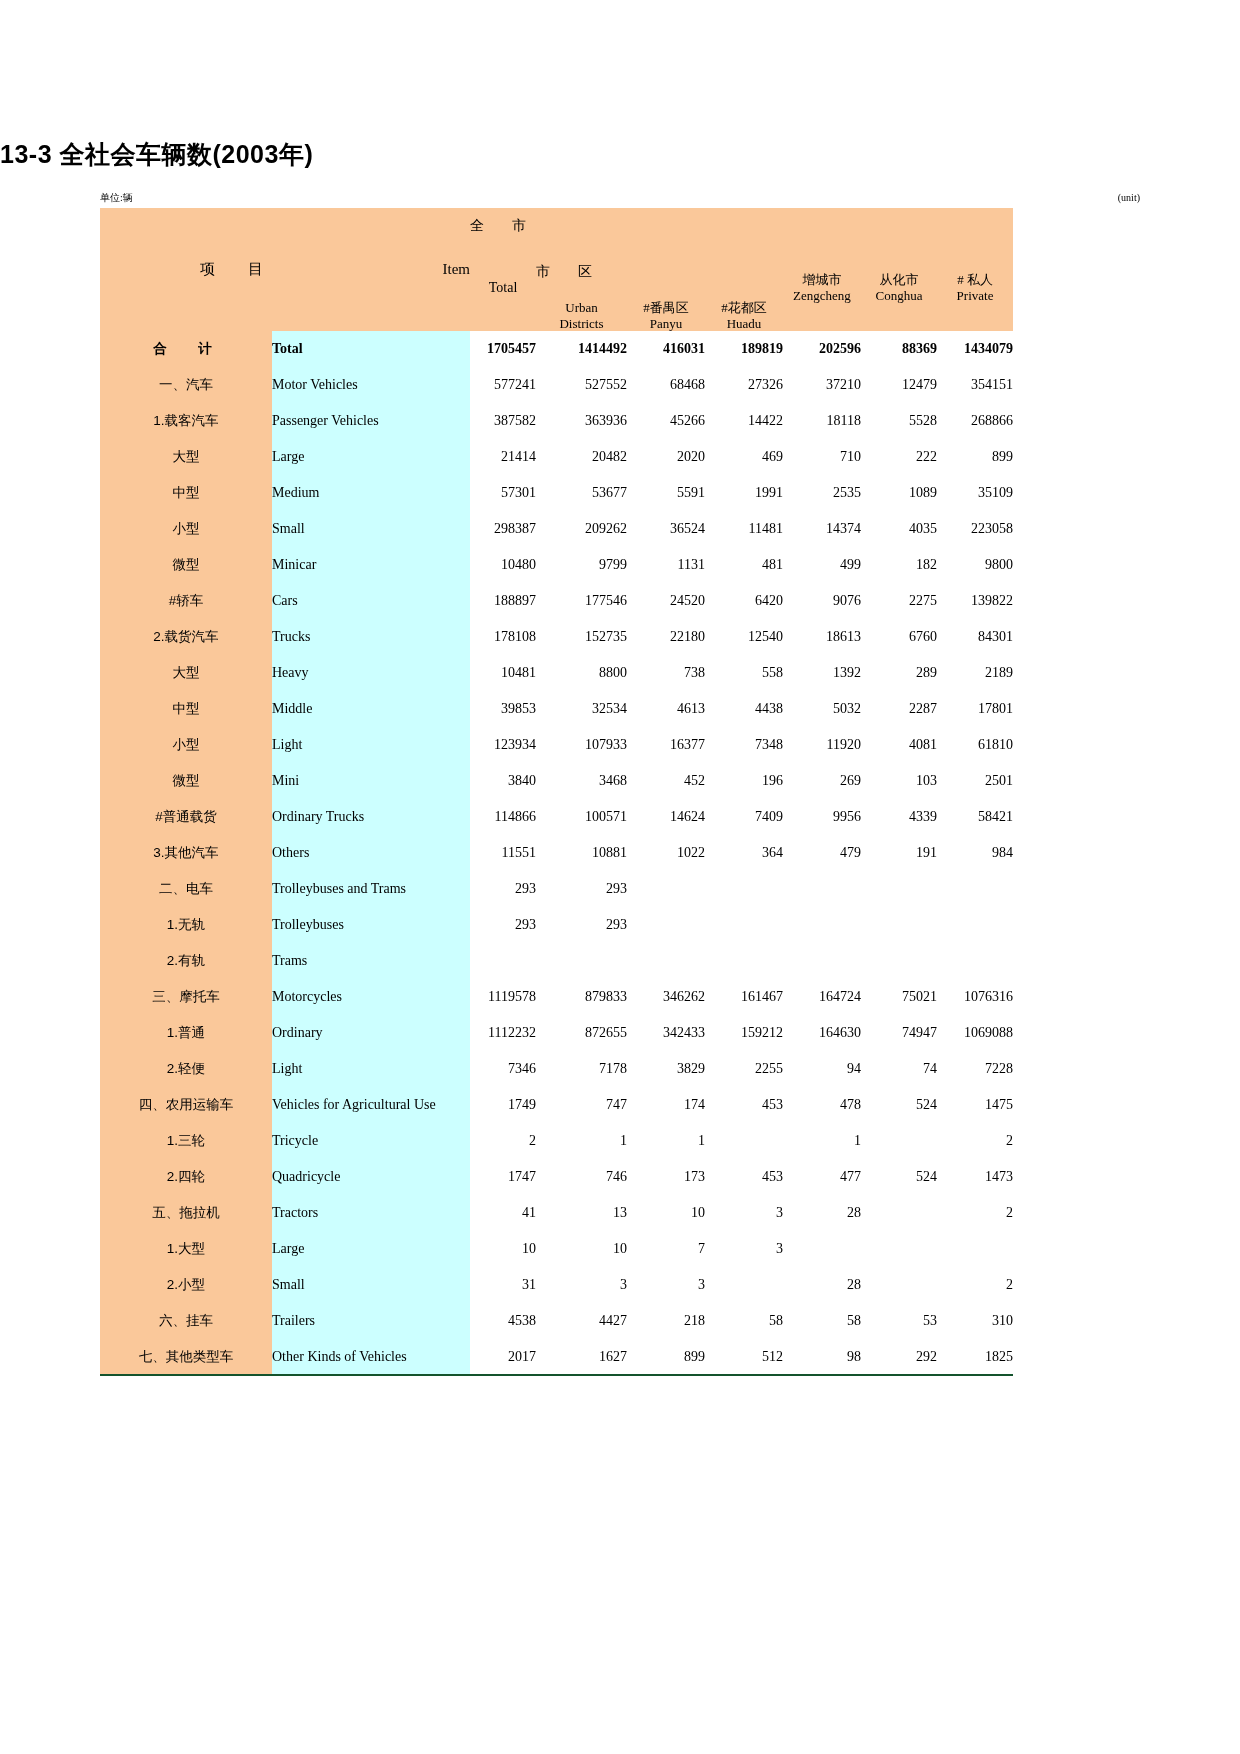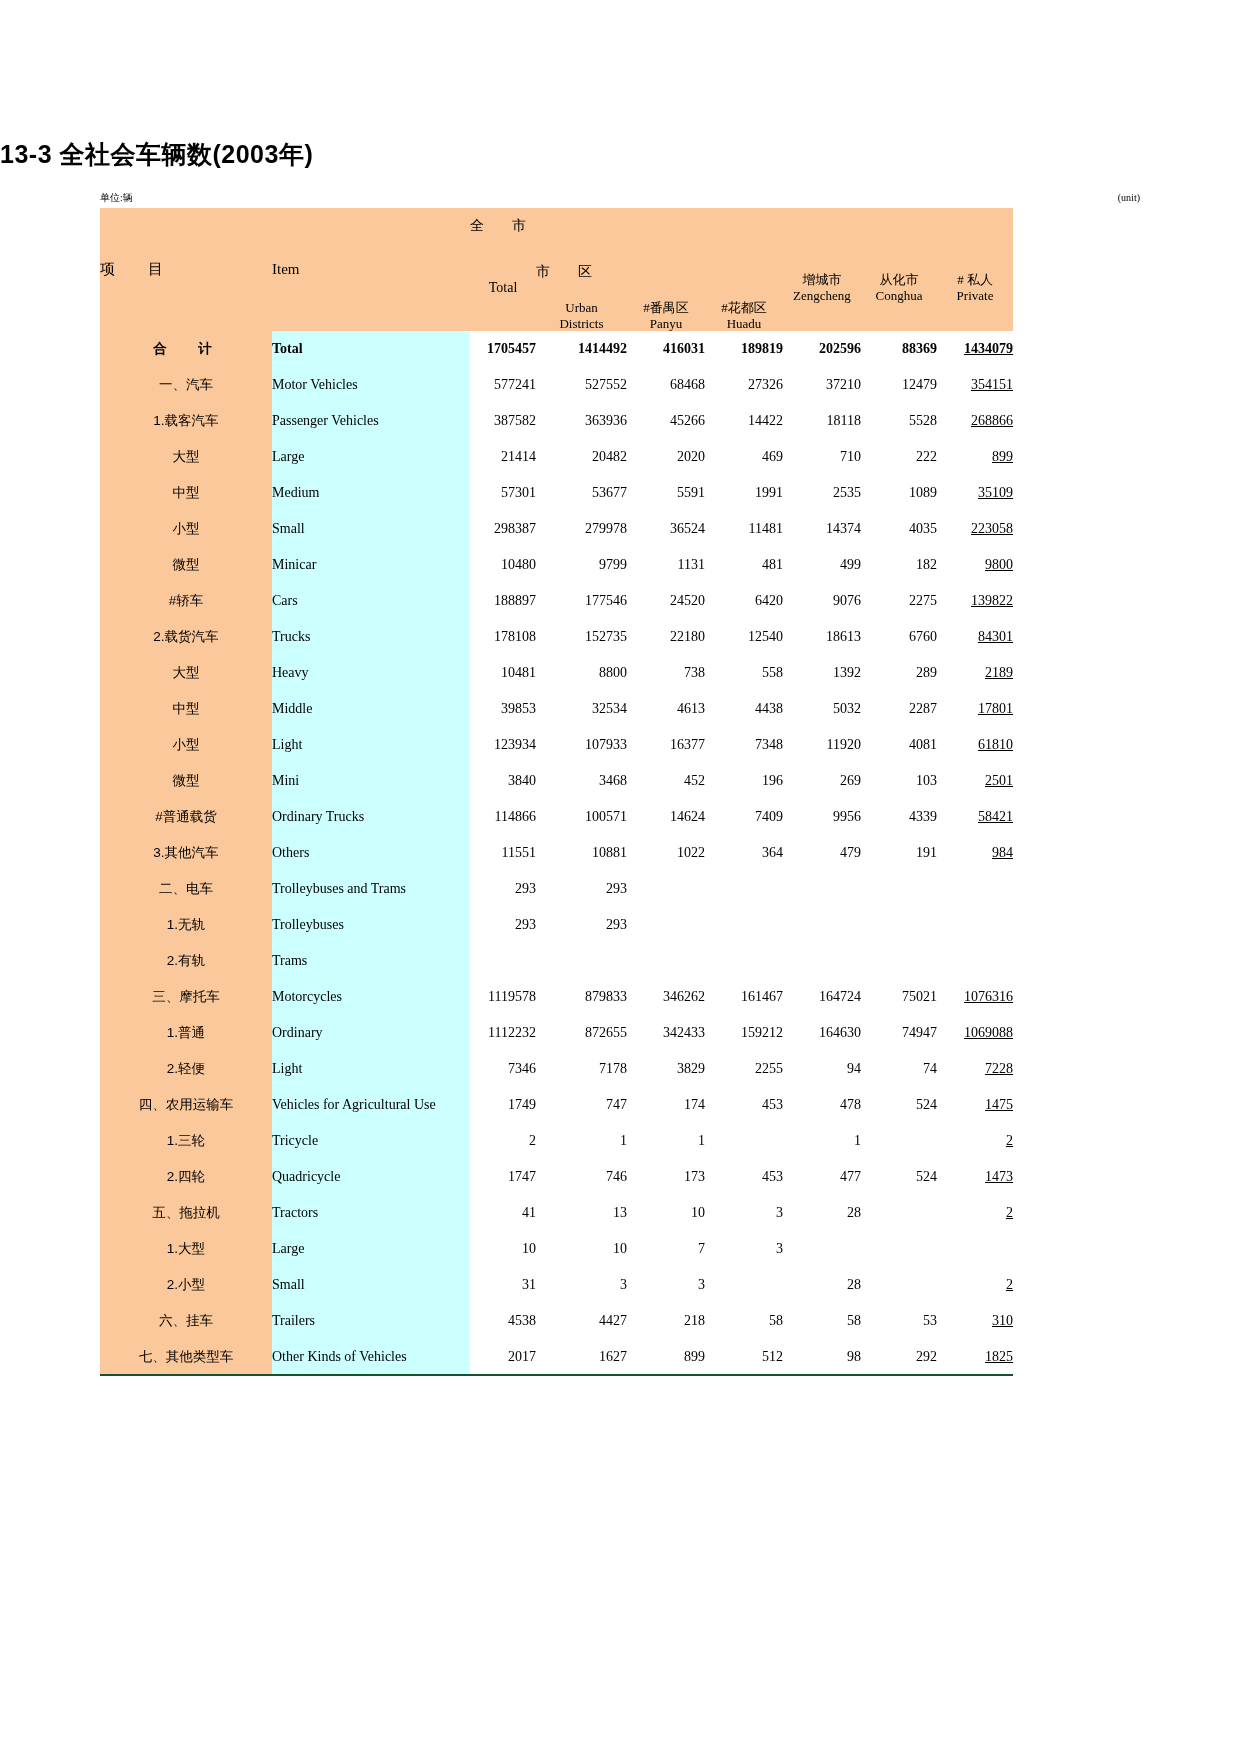--- a/index.html
+++ b/index.html
@@ -51,21 +51,21 @@
   }
 
   
   .hdr td { background: #FAC89A; }
   .bl { border-left: 2px solid #000; }
   .br { border-right: 2px solid #000; }
   .bt { border-top: 2px solid #000; }
   .bb { border-bottom: 2px solid #000; }
 
   .h-item-cn, .h-item-en {
-    text-align: left;
+    text-align: right;
     font-size: 15px;
     height: 123px;
   }
   .h-item-cn { letter-spacing: 9px; padding-left: 9px; }
   .h-group-cn {
     font-size: 14px;
     letter-spacing: 7px;
     padding-left: 9px;
     vertical-align: top;
     padding-top: 6px;
@@ -98,21 +98,21 @@
     background: #CCFFFF;
     padding-left: 7px;
     font-size: 14px;
   }
   td.num {
     background: #ffffff;
     text-align: right;
     padding-right: 9px;
     font-size: 14px;
   }
-  td.last { border-right: 2px solid #000; text-decoration: underline; }
+  td.last { border-right: 2px solid #000; }
   tr.total-row td { font-weight: bold; }
   tr.total-row td.c-cn { letter-spacing: 9px; padding-left: 2px; }
   tr.last-row td { border-bottom: 2px solid #14532d; }
 
   
   .ind0 { }
   .ind1 { padding-left: 14px; }
   .ind2 { padding-left: 40px; }
   
   .en1 { padding-left: 7px; }
@@ -235,21 +235,21 @@
           <td class="num">5591</td>
           <td class="num">1991</td>
           <td class="num">2535</td>
           <td class="num">1089</td>
           <td class="num last">35109</td>
         </tr>
         <tr>
           <td class="c-cn ind2">小型</td>
           <td class="c-en en2">Small</td>
           <td class="num">298387</td>
-          <td class="num">279978</td>
+          <td class="num">209262</td>
           <td class="num">36524</td>
           <td class="num">11481</td>
           <td class="num">14374</td>
           <td class="num">4035</td>
           <td class="num last">223058</td>
         </tr>
         <tr>
           <td class="c-cn ind2">微型</td>
           <td class="c-en en2">Minicar</td>
           <td class="num">10480</td>

